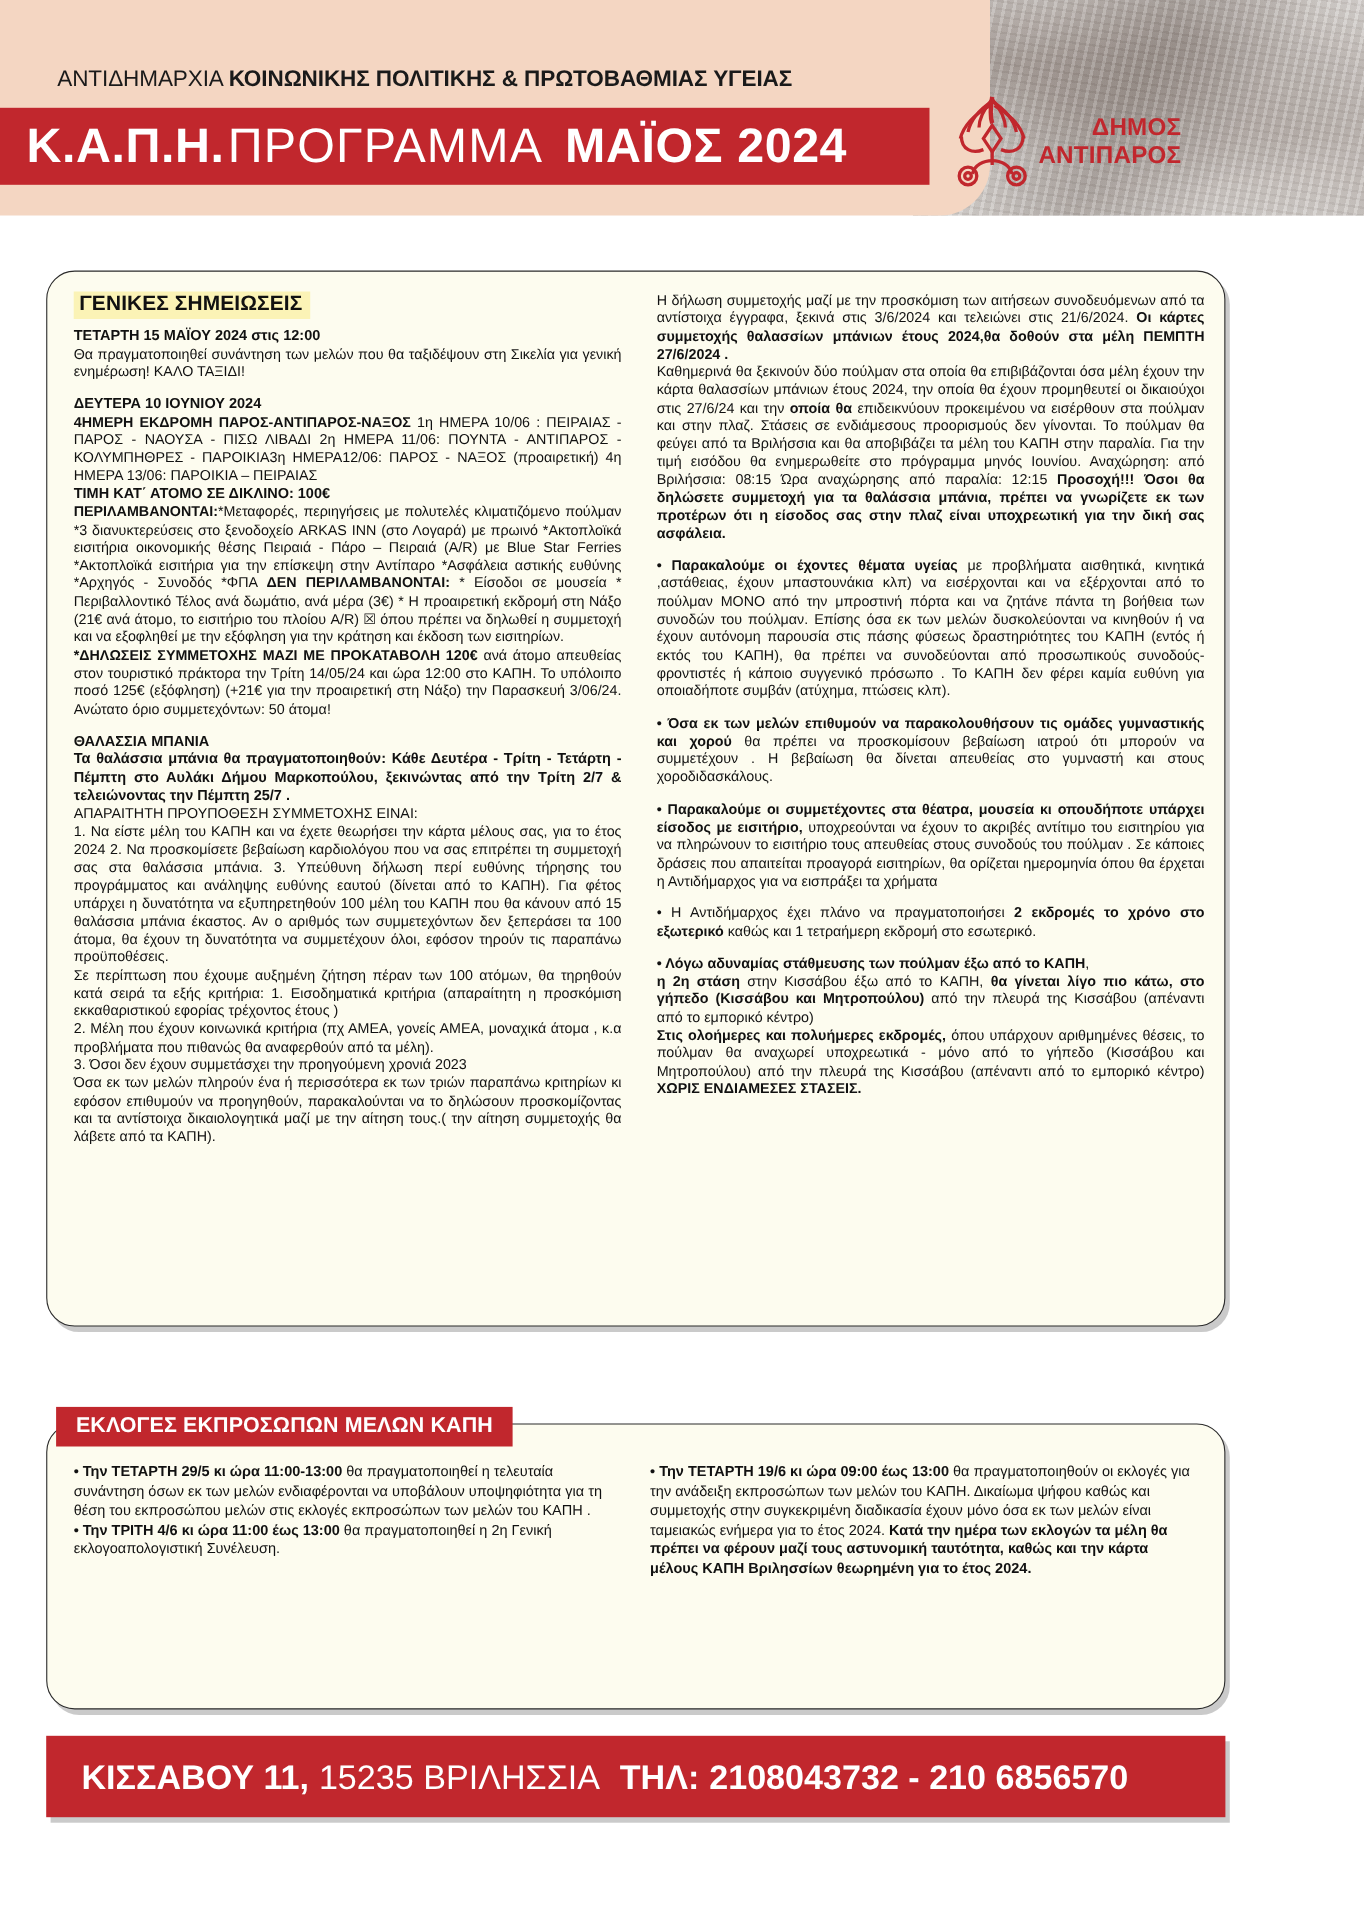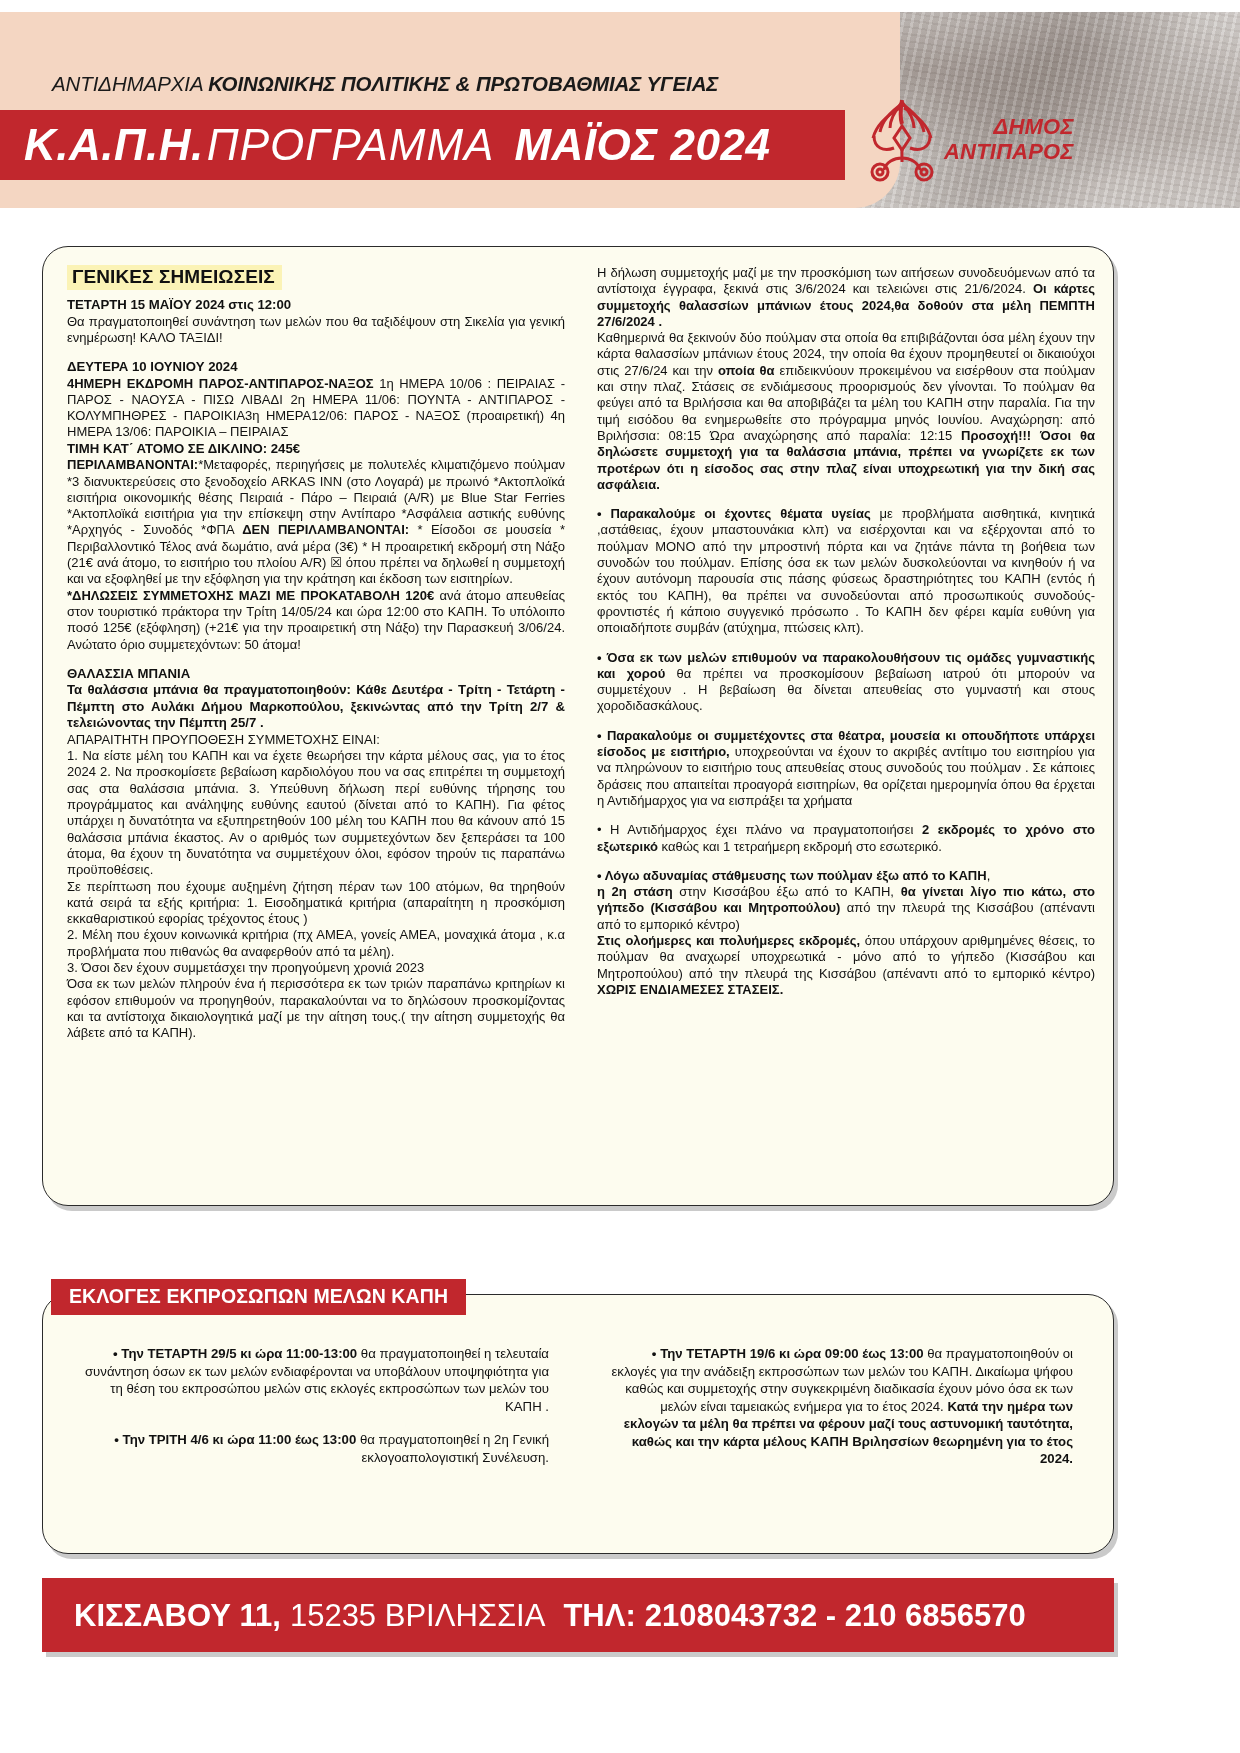--- a/index.html
+++ b/index.html
@@ -12,22 +12,22 @@
   }
   #page {
     position: relative;
     width: 1240px; height: 1753px;
     background: #ffffff;
     overflow: hidden;
   }
 
   
   #header {
-    position: absolute; left: 0; top: 12px;
-    width: 1232px; height: 196px; font-style: italic;
+    position: absolute; left: 0; top: 0;
+    width: 1232px; height: 196px;
   }
   .hdr-peach {
     position: absolute; left: 0; top: 0;
     width: 900px; height: 196px;
     background: #f4d6c2;
     border-bottom-right-radius: 46px;
     z-index: 3;
   }
   .hdr-photo {
     position: absolute; left: 830px; top: 0;
@@ -164,21 +164,21 @@
     display: flex;
     padding: 0 24px;
     gap: 26px;
   }
   .el-txt {
     font-size: 13.2px;
     line-height: 17.5px;
     color: #111;
   }
   .el-txt .b { font-weight: 700; }
-  .el-txt p { margin: 16px; text-align: right; }
+  .el-txt p { margin: 0; }
 
   
   #footer {
     position: absolute; left: 42px; top: 1578px;
     width: 1072px; height: 74px;
     background: #c1272d;
     display: flex; align-items: center;
     box-shadow: 4px 5px 0 rgba(80,80,80,0.30);
   }
   .footer-inner {
@@ -252,21 +252,21 @@
         <div class="sec-title">ΓΕΝΙΚΕΣ ΣΗΜΕΙΩΣΕΙΣ</div>
 
         <div class="body-txt">
           <p class="sub-head">ΤΕΤΑΡΤΗ 15 ΜΑΪΟΥ 2024 στις 12:00</p>
           <p>Θα πραγματοποιηθεί συνάντηση των μελών που θα ταξιδέψουν στη Σικελία για γενική ενημέρωση! ΚΑΛΟ ΤΑΞΙΔΙ!</p>
 
           <div class="gap"></div>
 
           <p class="sub-head">ΔΕΥΤΕΡΑ 10 ΙΟΥΝΙΟΥ 2024</p>
           <p><span class="b">4ΗΜΕΡΗ  ΕΚΔΡΟΜΗ  ΠΑΡΟΣ-ΑΝΤΙΠΑΡΟΣ-ΝΑΞΟΣ</span><span> 1η    ΗΜΕΡΑ 10/06 : ΠΕΙΡΑΙΑΣ - ΠΑΡΟΣ - ΝΑΟΥΣΑ - ΠΙΣΩ ΛΙΒΑΔΙ 2η  ΗΜΕΡΑ 11/06: ΠΟΥΝΤΑ - ΑΝΤΙΠΑΡΟΣ - ΚΟΛΥΜΠΗΘΡΕΣ - ΠΑΡΟΙΚΙΑ3η ΗΜΕΡΑ12/06: ΠΑΡΟΣ - ΝΑΞΟΣ (προαιρετική) 4η  ΗΜΕΡΑ 13/06: ΠΑΡΟΙΚΙΑ – ΠΕΙΡΑΙΑΣ</span></p>
-          <p class="sub-head">ΤΙΜΗ ΚΑΤ΄ ΑΤΟΜΟ ΣΕ ΔΙΚΛΙΝΟ: 245€</p>
+          <p class="sub-head">ΤΙΜΗ ΚΑΤ΄ ΑΤΟΜΟ ΣΕ ΔΙΚΛΙΝΟ: 100€</p>
           <p><span class="b">ΠΕΡΙΛΑΜΒΑΝΟΝΤΑΙ:</span><span>*Μεταφορές, περιηγήσεις με πολυτελές κλιματιζόμενο πούλμαν *3 διανυκτερεύσεις στο ξενοδοχείο ARKAS INN (στο Λογαρά) με πρωινό *Ακτοπλοϊκά εισιτήρια οικονομικής θέσης Πειραιά - Πάρο – Πειραιά (A/R) με Blue Star Ferries *Ακτοπλοϊκά εισιτήρια για την επίσκεψη στην Αντίπαρο *Ασφάλεια αστικής ευθύνης *Αρχηγός - Συνοδός *ΦΠΑ </span><span class="b">ΔΕΝ ΠΕΡΙΛΑΜΒΑΝΟΝΤΑΙ:</span><span> * Είσοδοι σε μουσεία  * Περιβαλλοντικό Τέλος ανά δωμάτιο, ανά μέρα (3€) * Η προαιρετική εκδρομή στη Νάξο (21€ ανά άτομο, το εισιτήριο του πλοίου A/R) ☒ όπου πρέπει να δηλωθεί η συμμετοχή και να εξοφληθεί με την εξόφληση για την κράτηση και έκδοση των εισιτηρίων.</span></p>
           <p><span class="b">*ΔΗΛΩΣΕΙΣ ΣΥΜΜΕΤΟΧΗΣ ΜΑΖΙ ΜΕ ΠΡΟΚΑΤΑΒΟΛΗ 120€</span><span> ανά άτομο απευθείας στον τουριστικό πράκτορα την Τρίτη 14/05/24 και ώρα 12:00 στο ΚΑΠΗ. Το υπόλοιπο ποσό 125€ (εξόφληση) (+21€ για την προαιρετική στη Νάξο) την Παρασκευή 3/06/24. Ανώτατο όριο συμμετεχόντων: 50 άτομα!</span></p>
 
           <div class="gap"></div>
 
           <p class="sub-head">ΘΑΛΑΣΣΙΑ ΜΠΑΝΙΑ</p>
           <p class="sub-head">Τα θαλάσσια μπάνια θα πραγματοποιηθούν: Κάθε Δευτέρα - Τρίτη - Τετάρτη - Πέμπτη  στο Αυλάκι Δήμου Μαρκοπούλου, ξεκινώντας από την Τρίτη 2/7 &amp; τελειώνοντας την Πέμπτη  25/7 .</p>
           <p>ΑΠΑΡΑΙΤΗΤΗ  ΠΡΟΥΠΟΘΕΣΗ ΣΥΜΜΕΤΟΧΗΣ  ΕΙΝΑΙ:</p>
           <p>1. Να είστε μέλη του ΚΑΠΗ και να έχετε θεωρήσει την κάρτα μέλους σας, για το έτος 2024 2. Να προσκομίσετε βεβαίωση καρδιολόγου που να σας επιτρέπει τη συμμετοχή σας στα θαλάσσια μπάνια. 3. Υπεύθυνη δήλωση περί ευθύνης τήρησης του προγράμματος και ανάληψης ευθύνης εαυτού (δίνεται από το ΚΑΠΗ). Για φέτος υπάρχει η δυνατότητα να  εξυπηρετηθούν 100 μέλη του ΚΑΠΗ που θα κάνουν από 15 θαλάσσια μπάνια έκαστος. Αν ο αριθμός των συμμετεχόντων δεν ξεπεράσει τα 100 άτομα, θα έχουν τη δυνατότητα να συμμετέχουν όλοι, εφόσον τηρούν τις παραπάνω προϋποθέσεις.</p>
           <p>Σε περίπτωση που έχουμε αυξημένη ζήτηση πέραν των 100 ατόμων, θα τηρηθούν κατά σειρά τα εξής κριτήρια: 1. Εισοδηματικά κριτήρια (απαραίτητη η προσκόμιση εκκαθαριστικού εφορίας τρέχοντος έτους )</p>

